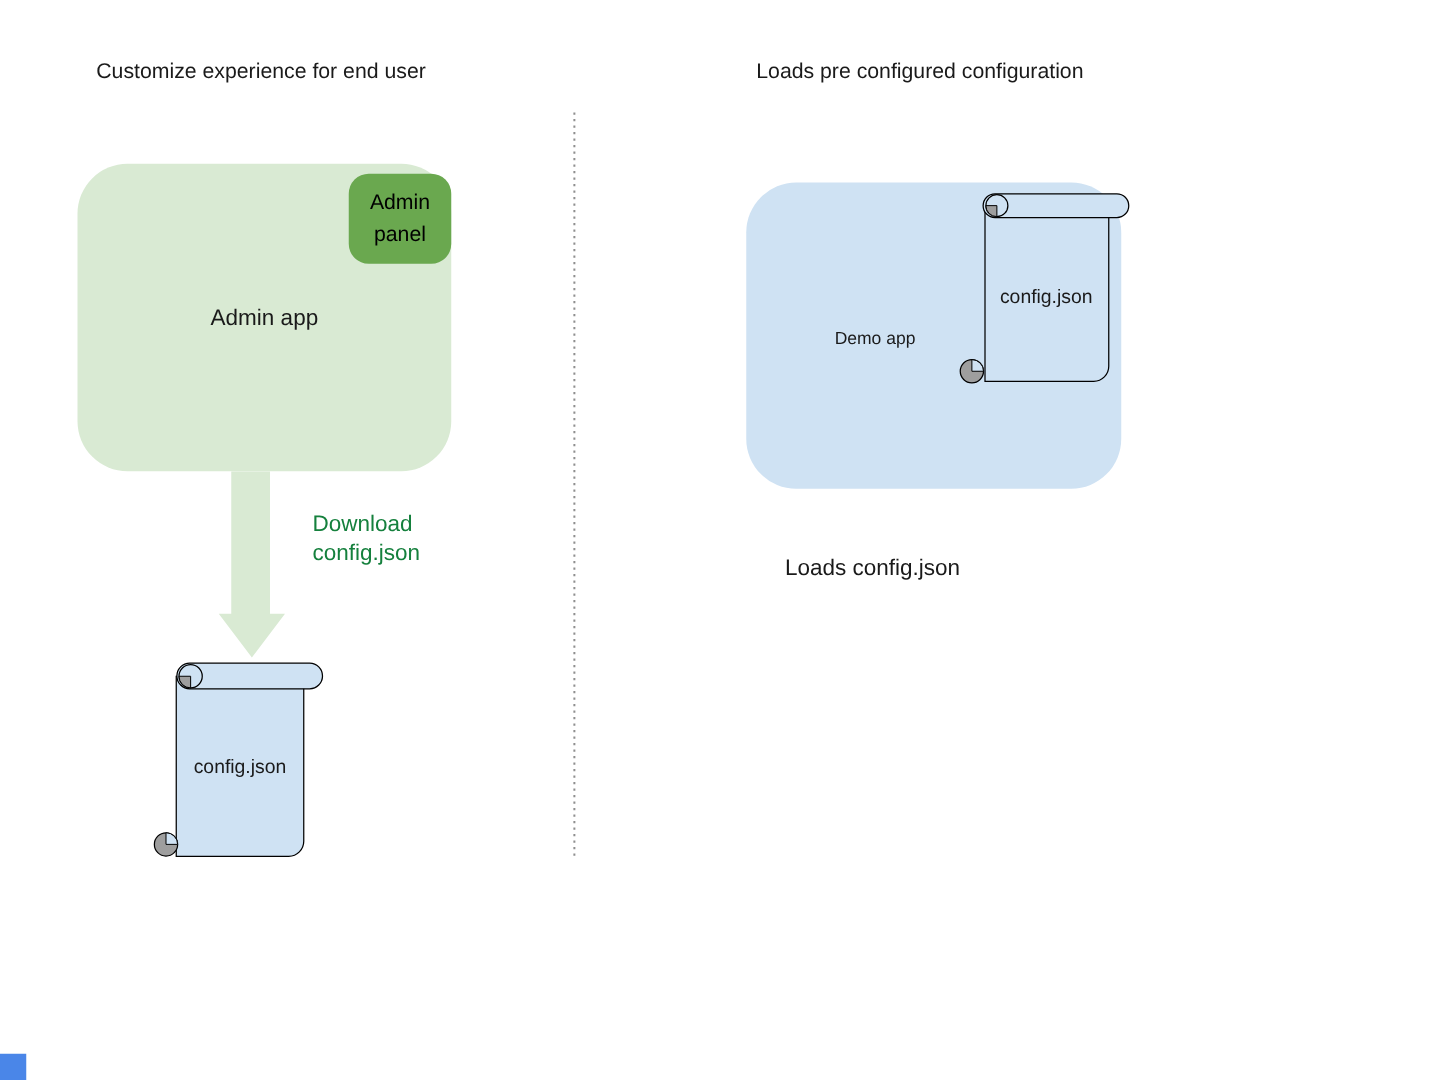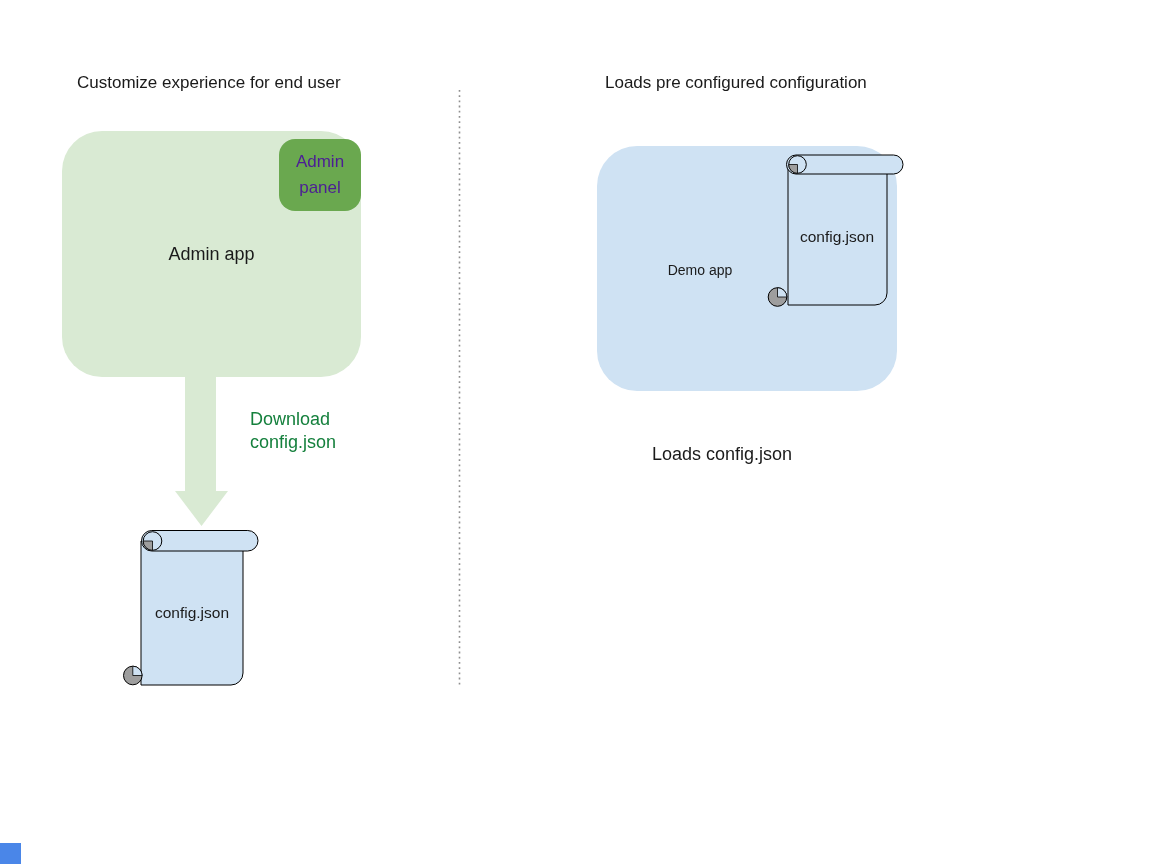--- a/index.html
+++ b/index.html
@@ -10,21 +10,20 @@
     overflow: hidden;
     font-family: "Liberation Sans", sans-serif;
     color: #1a1a1a;
   }
   .abs { position: absolute; }
   .section-title {
     font-size: 17px;
     line-height: 20px;
     color: #1a1a1a;
     white-space: nowrap;
-    margin-top: 26px;
   }
   #title-left  { left: 77px;  top: 47px; }
   #title-right { left: 605px; top: 47px; }
 
   #admin-app-box {
     left: 62px; top: 131px;
     width: 299px; height: 246px;
     background: #d9ead3;
     border-radius: 40px;
     display: flex; align-items: center; justify-content: center;
@@ -33,21 +32,21 @@
 
   #admin-panel-badge {
     left: 279px; top: 139px;
     width: 82px; height: 72px;
     background: #6aa84f;
     border-radius: 16px;
     display: flex; align-items: center; justify-content: center;
     text-align: center;
   }
   #admin-panel-badge .badge-label {
-    font-size: 17px; line-height: 26px; color: #4c1d95;
+    font-size: 17px; line-height: 26px; color: #000000;
     width: 66px;
   }
 
   #demo-app-box {
     left: 597px; top: 146px;
     width: 300px; height: 245px;
     background: #cfe2f3;
     border-radius: 40px;
   }
   #demo-app-label {
@@ -58,21 +57,20 @@
 
   #download-label {
     left: 250px; top: 408px;
     font-size: 18px; line-height: 23px;
     color: #15803d;
   }
   #loads-caption {
     left: 628px; top: 444px;
     font-size: 18px; color: #1a1a1a;
     white-space: nowrap;
-    margin-left: 24px;
   }
 
   svg { position: absolute; display: block; }
   svg text {
     font-family: "Liberation Sans", sans-serif;
     font-size: 15.5px;
     fill: #1a1a1a;
   }
 
   #corner-square {

